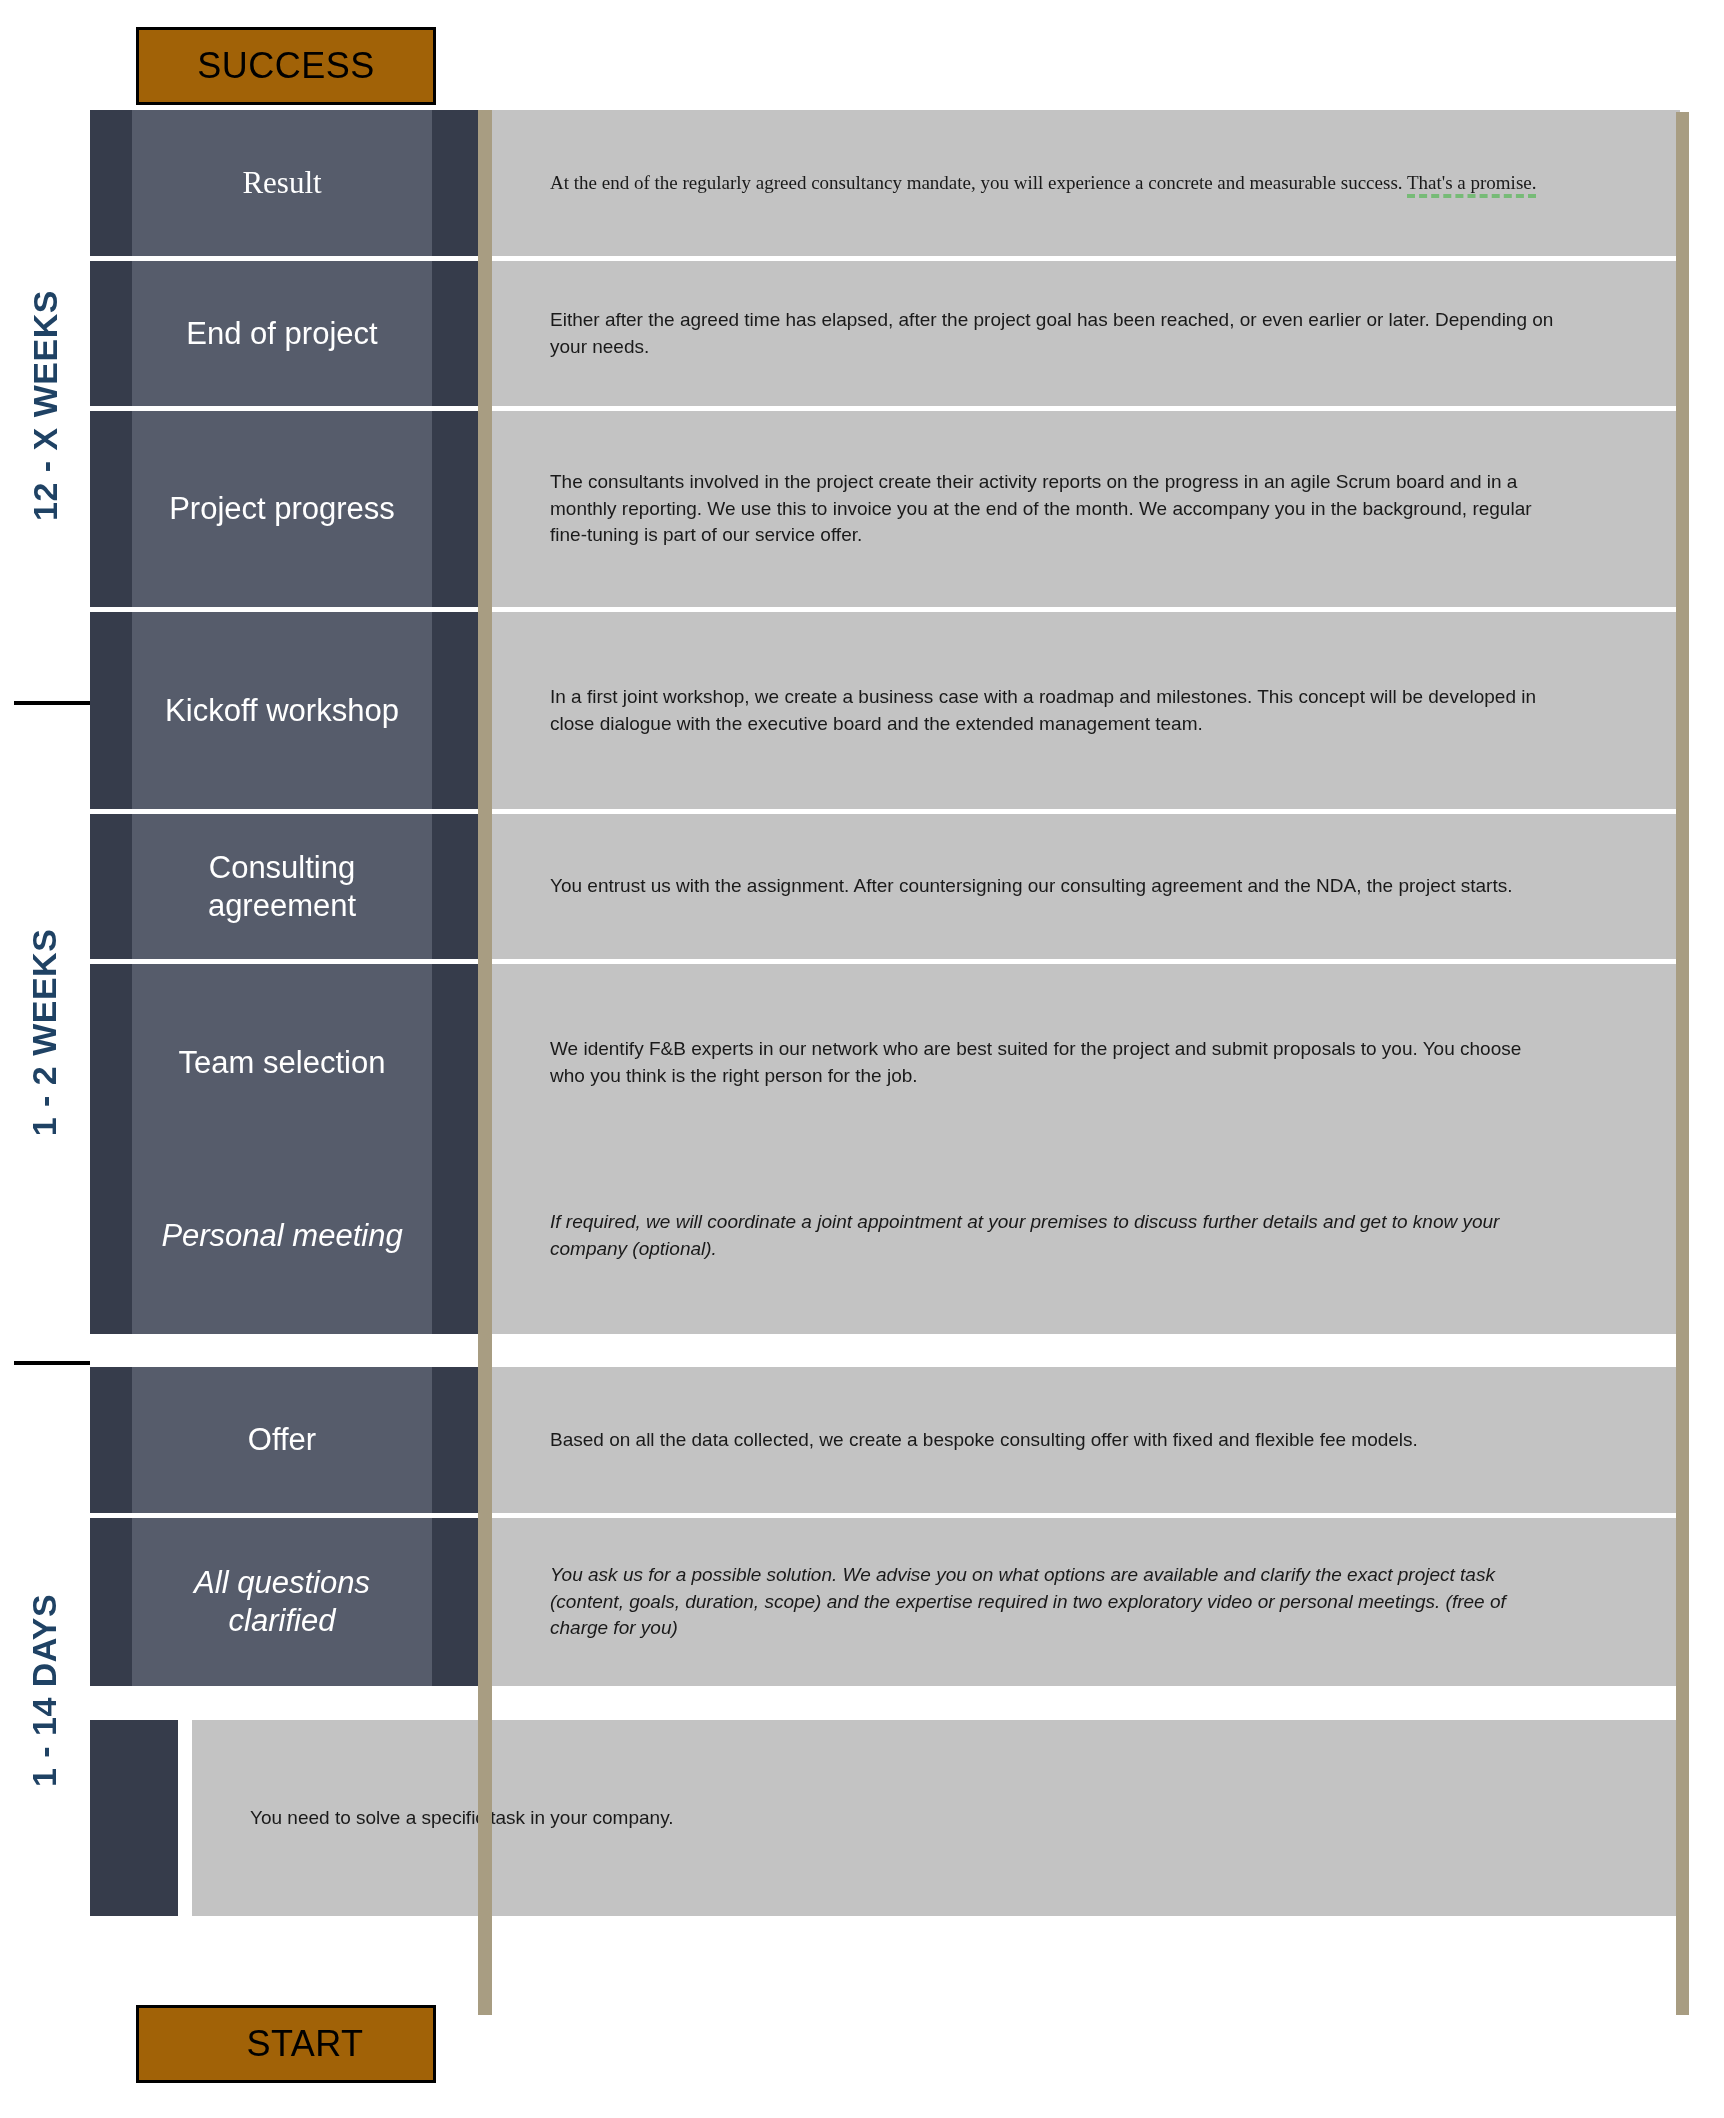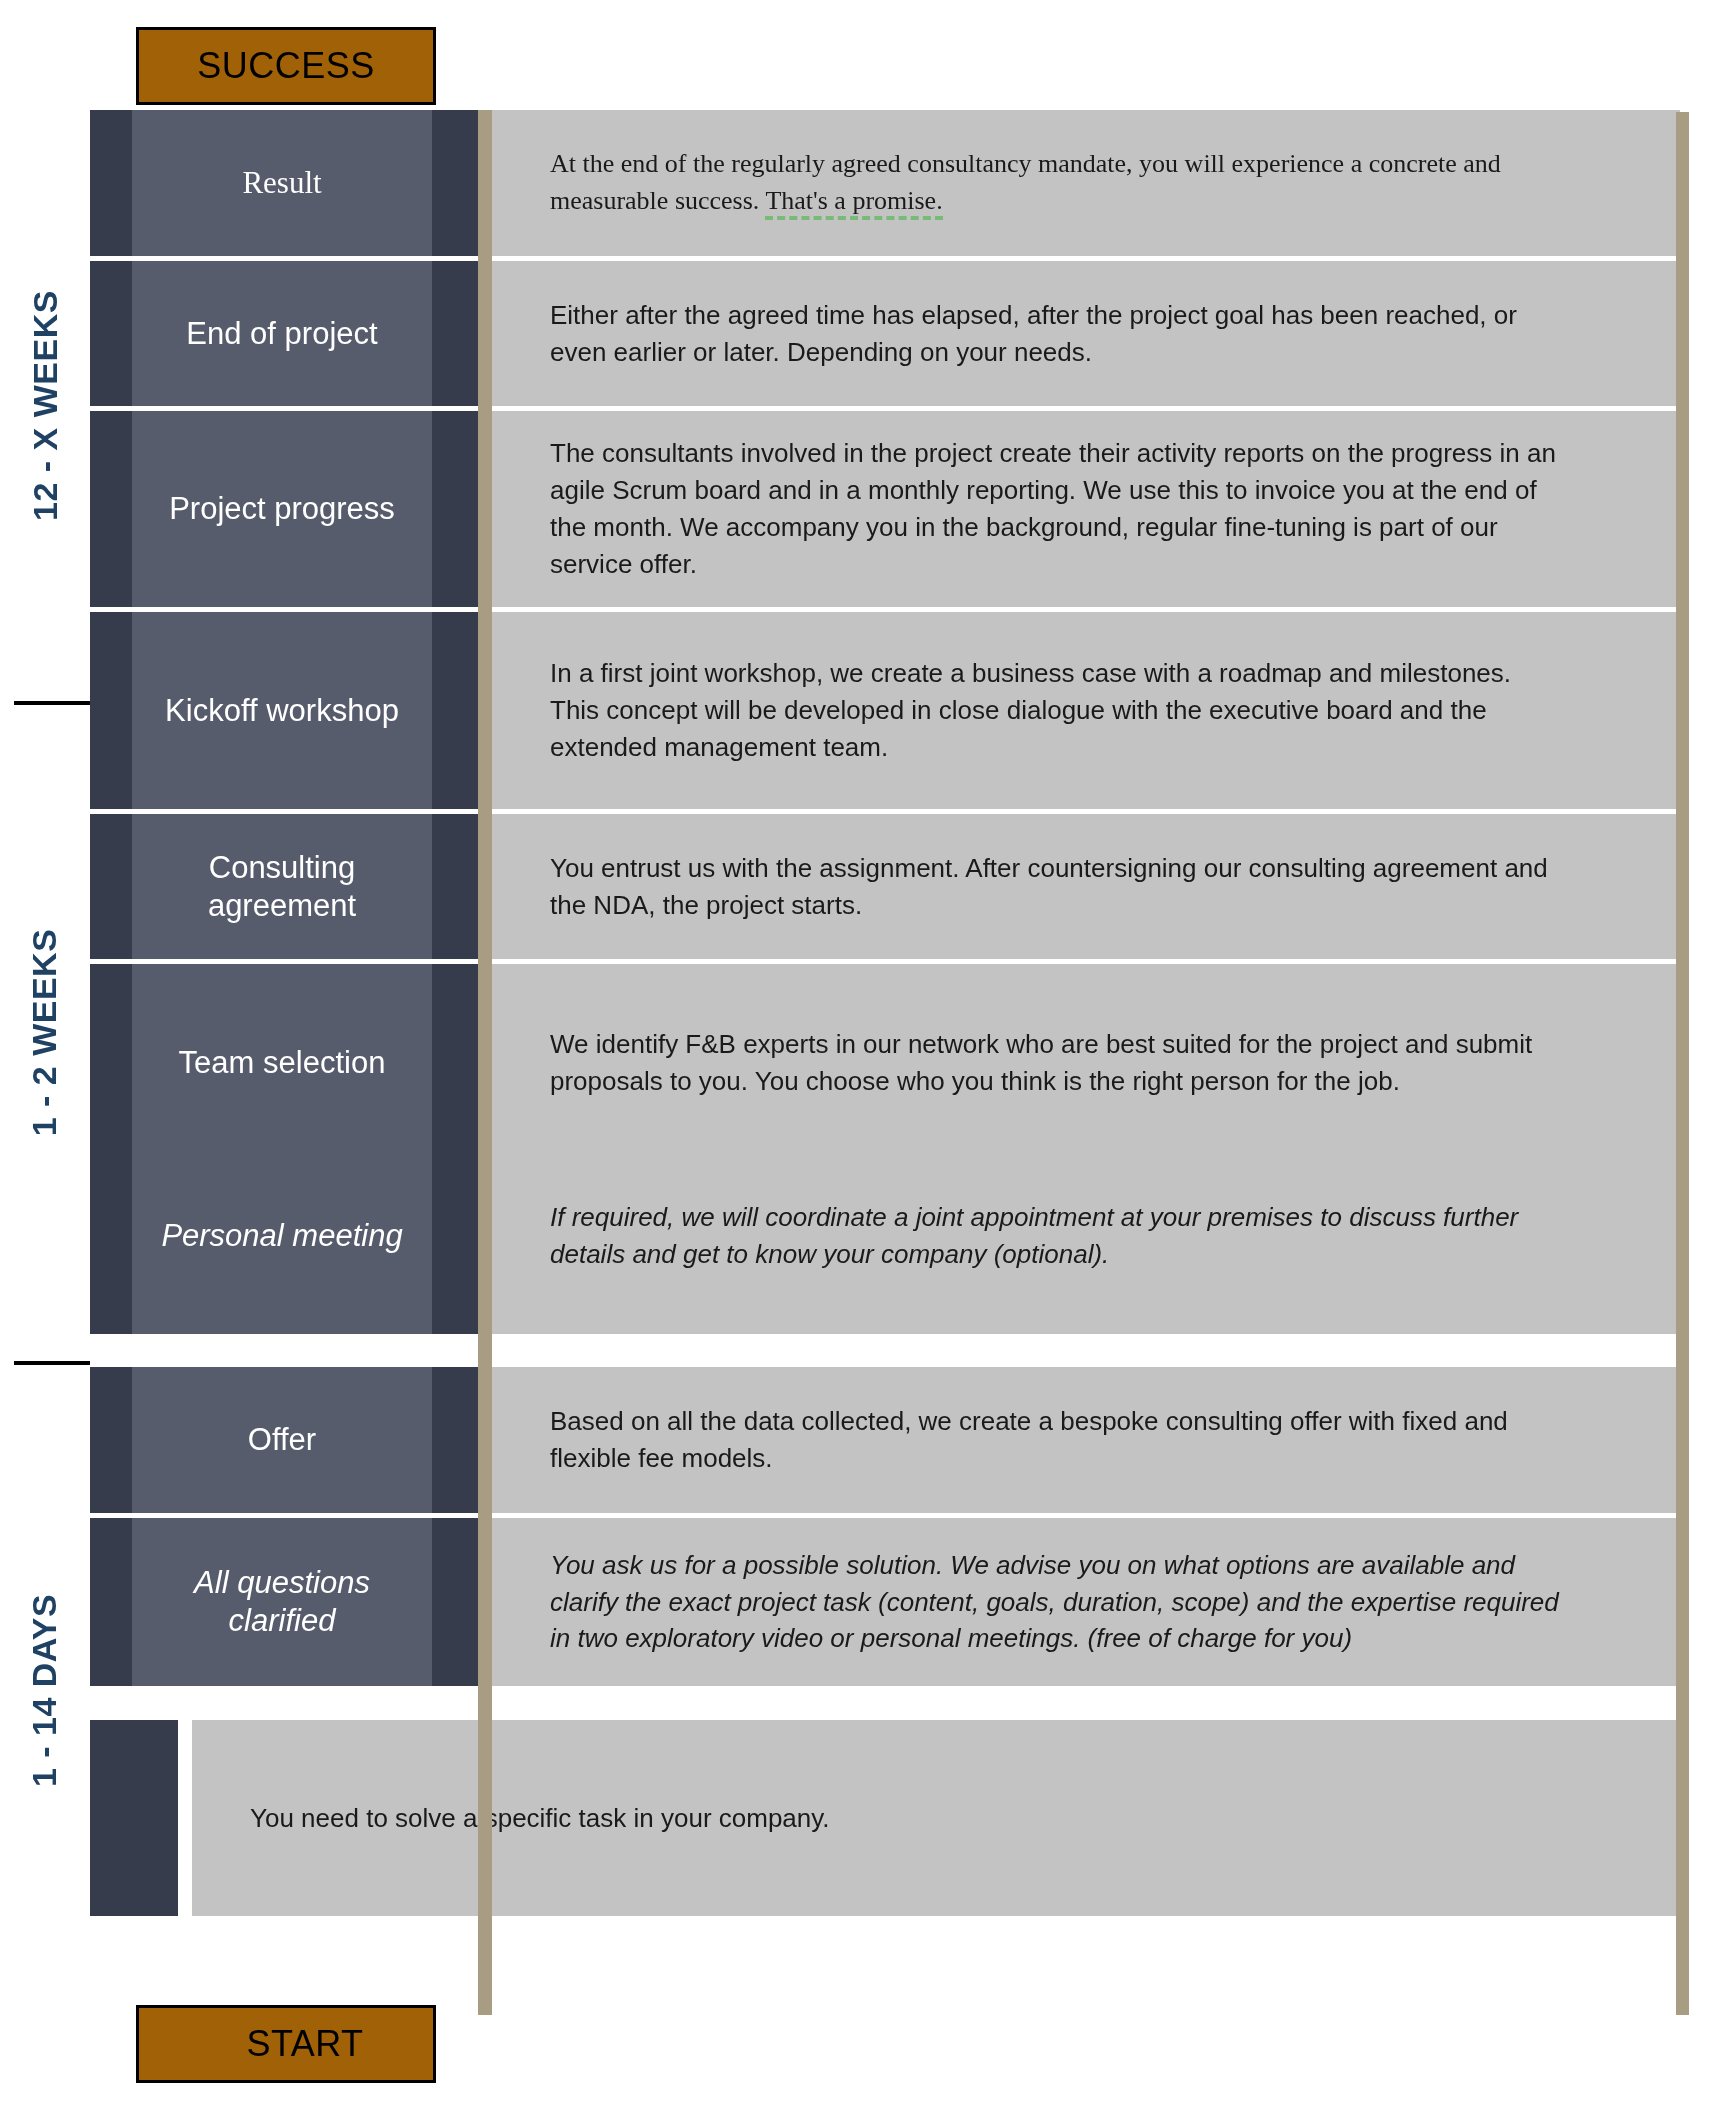--- a/index.html
+++ b/index.html
@@ -100,21 +100,21 @@
   .desc {
     flex: 1 1 auto;
     background: #c3c3c3;
     display: flex;
     align-items: center;
     padding: 0 0 0 58px;
     box-sizing: border-box;
   }
   .desc-text {
     color: #1a1a1a;
-    font-size: 26px;
+    font-size: 19px;
     line-height: 1.42;
     max-width: 1010px;
   }
   .promise {
     border-bottom: 4px dashed #77bb77;
     padding-bottom: 1px;
   }
 
   
   #rowwrap {

